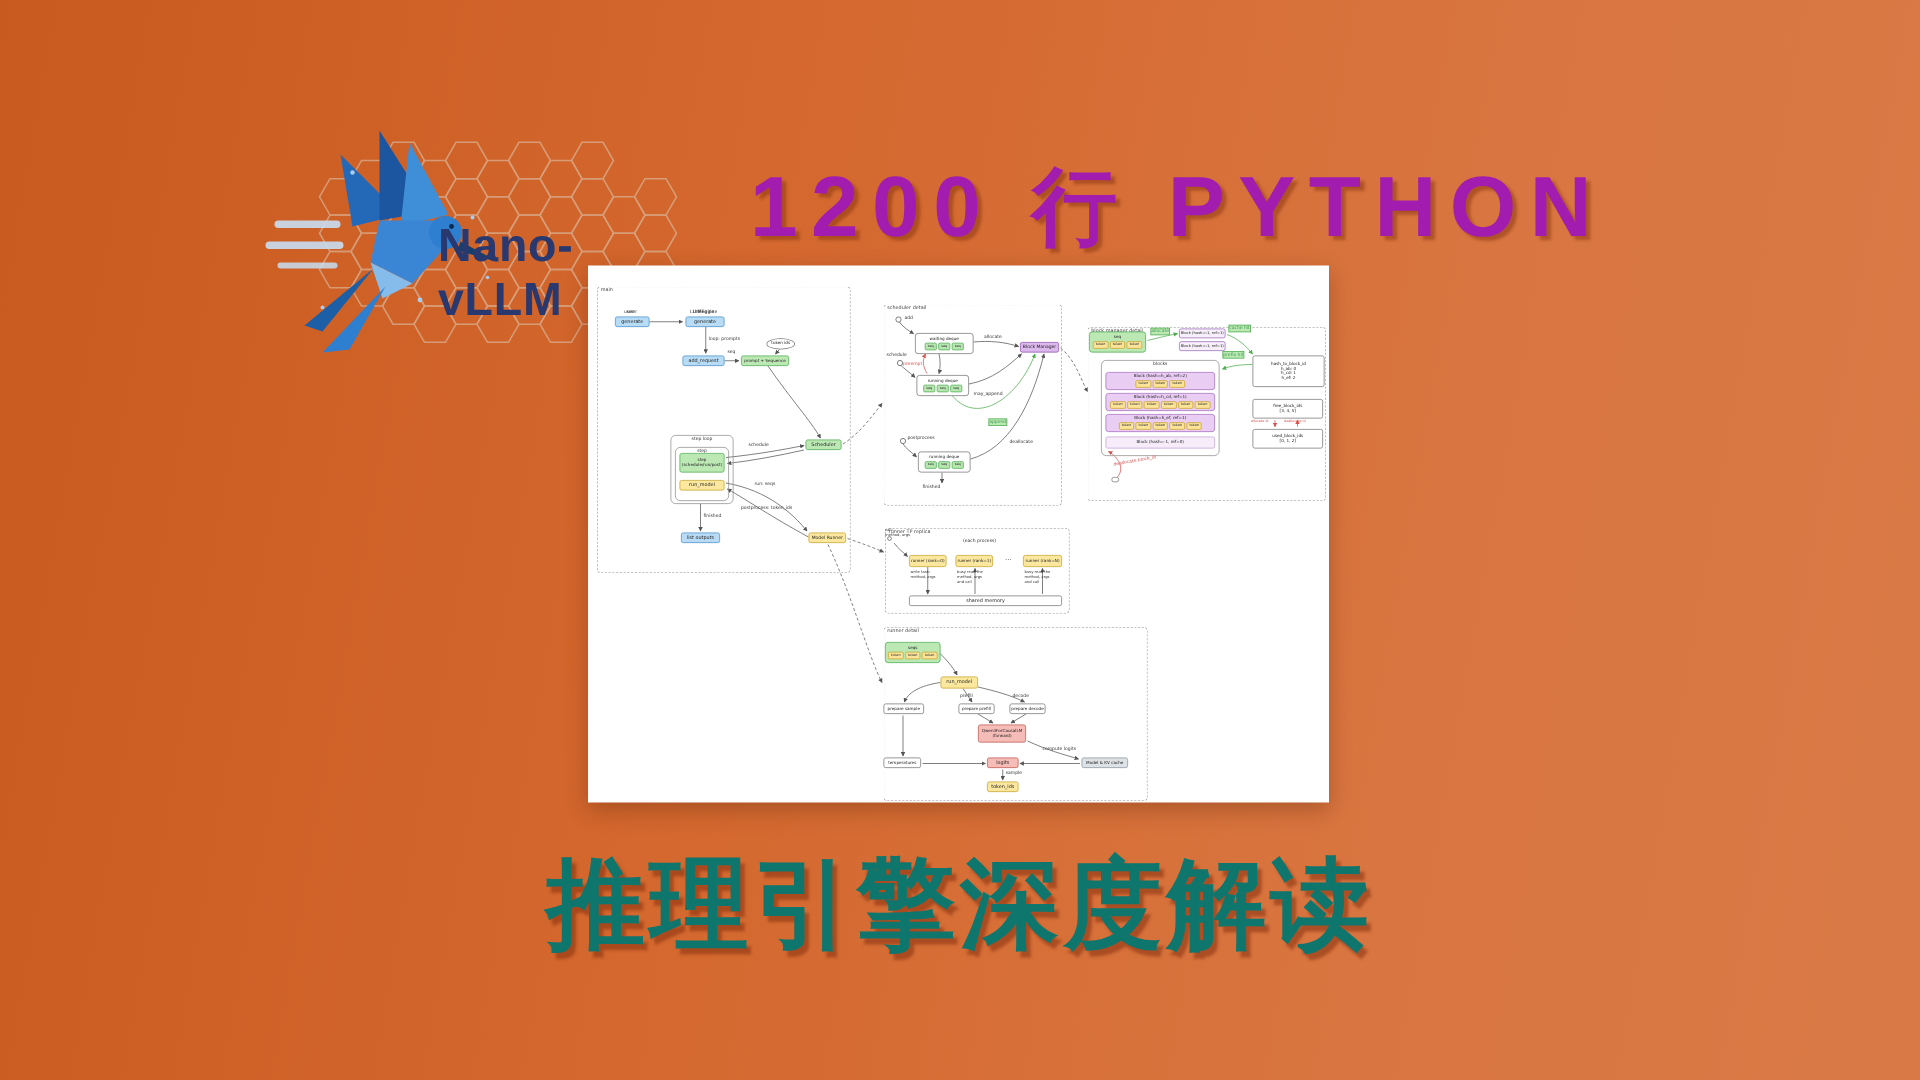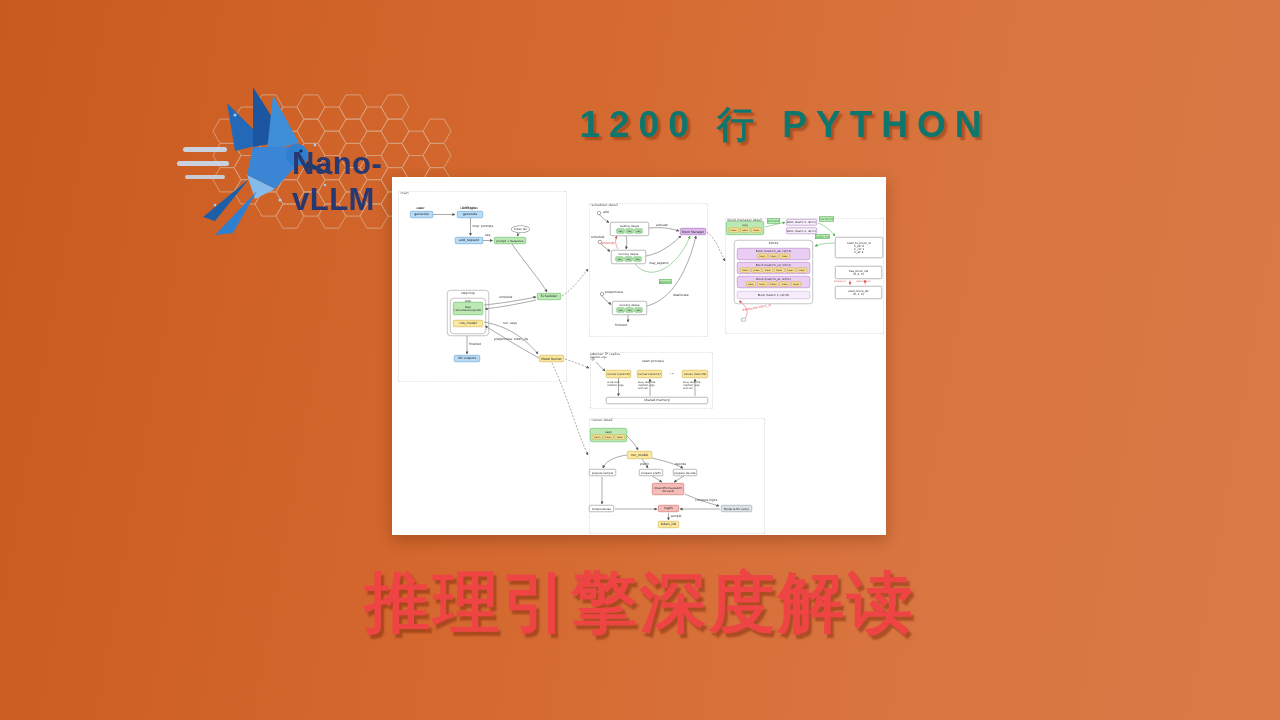--- a/index.html
+++ b/index.html
@@ -10,26 +10,26 @@
   }
   
   #logo-svg{position:absolute;left:175px;top:85px;width:300px;height:165px;}
   #brand-text{
     position:absolute;left:292px;top:146px;width:160px;
     font-size:31px;font-weight:700;letter-spacing:.5px;color:#29386f;
   }
   
   #top-title{
     position:absolute;left:455px;top:100px;width:660px;text-align:center;
-    font-size:37px;font-weight:800;letter-spacing:9px;color:#0f766e;white-space:nowrap;
+    font-size:57px;font-weight:800;letter-spacing:9px;color:#a21caf;white-space:nowrap;
     text-shadow:3px 3px 2px rgba(125,45,10,.45);
   }
   #bottom-title{
     position:absolute;left:300px;top:558px;width:680px;text-align:center;
-    font-size:66px;font-weight:800;letter-spacing:3px;color:#ef4444;white-space:nowrap;
+    font-size:66px;font-weight:800;letter-spacing:3px;color:#0f766e;white-space:nowrap;
     text-shadow:3px 4px 2px rgba(125,42,12,.5);
   }
   
   #diagram-page{
     position:absolute;left:392px;top:177px;width:494px;height:358px;
     background:#ffffff;box-shadow:0 5px 14px rgba(70,25,5,.3);
   }
   #diagram-inner{
     position:absolute;left:0;top:0;width:988px;height:716px;
     transform:scale(.5);transform-origin:0 0;

